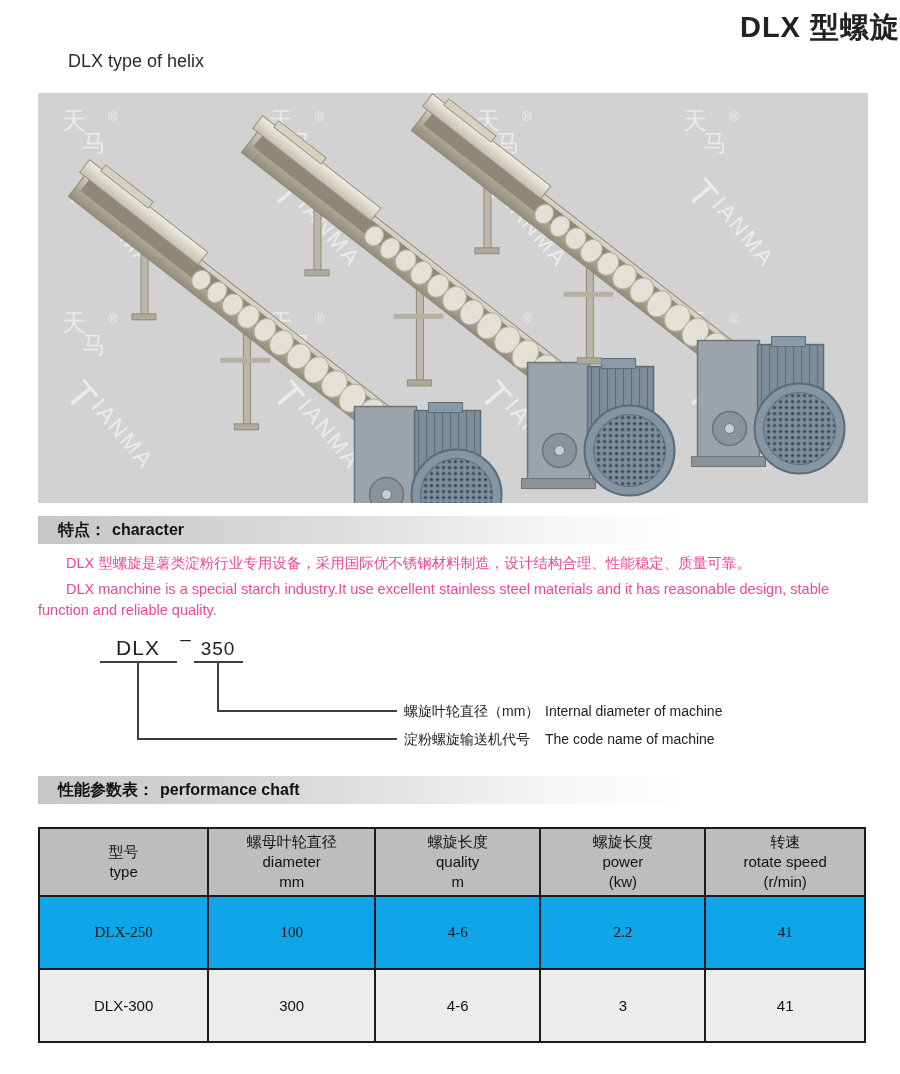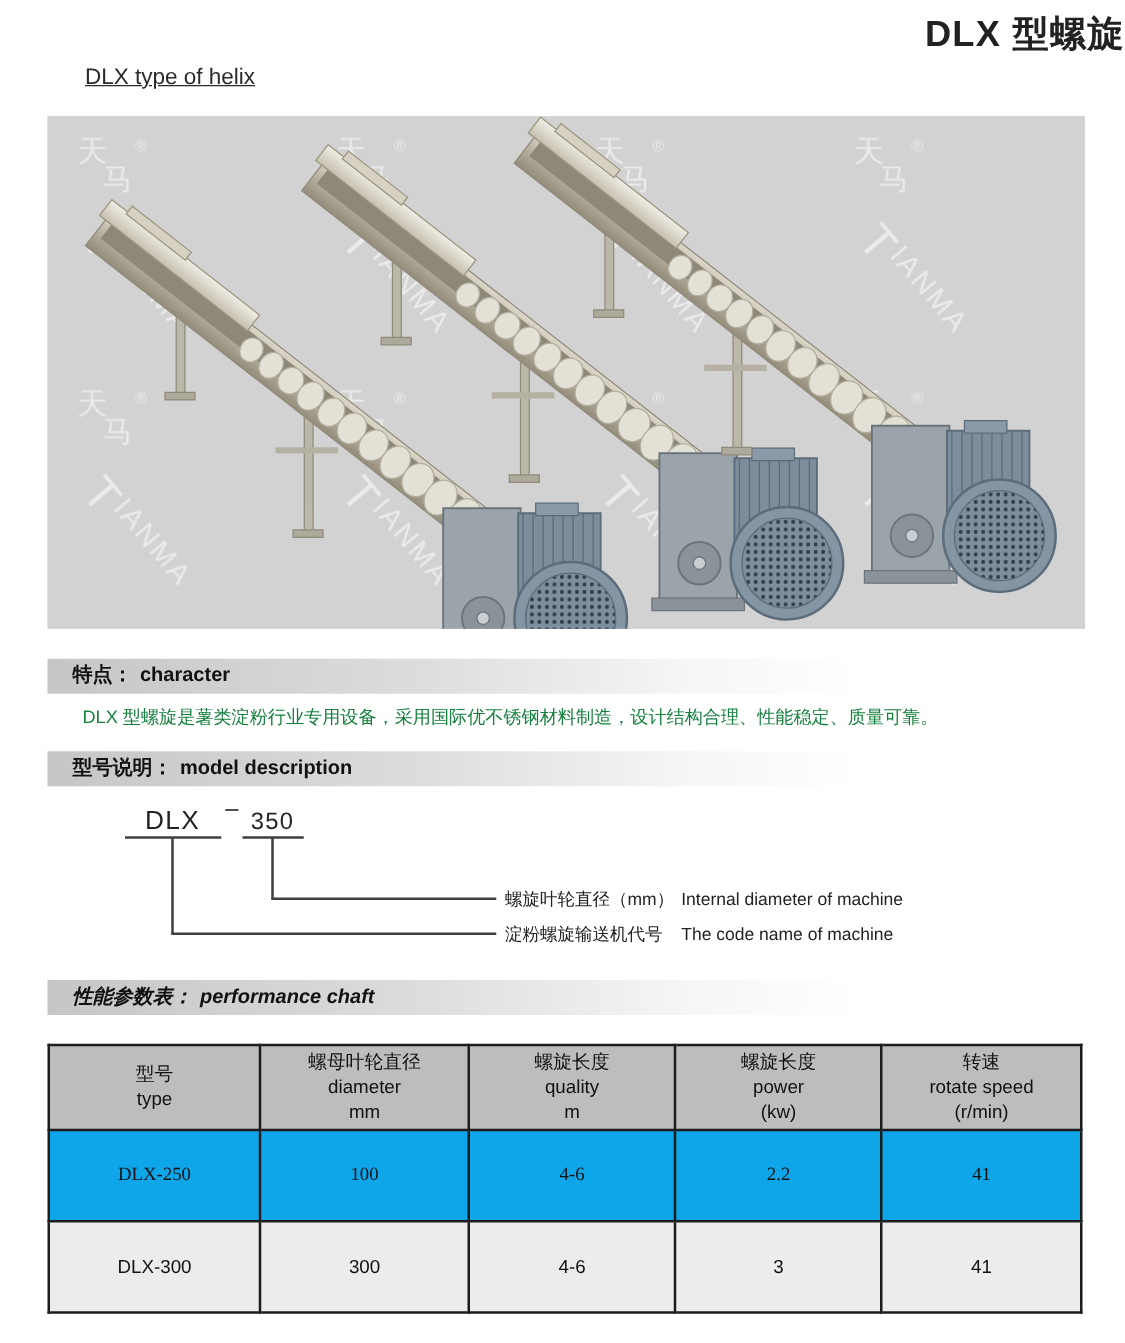--- a/index.html
+++ b/index.html
@@ -2,38 +2,38 @@
 <html><head>
 <meta charset="utf-8">
 <style>
   html,body{margin:0;padding:0;background:#ffffff;}
   body{width:900px;font-family:"Liberation Sans", sans-serif;color:#1a1a1a;}
   .page{width:900px;min-height:1074px;background:#fff;overflow:hidden;}
 
   
   .titleblock{margin:8px 0 0 68px;}
   .title{font-size:29px;font-weight:bold;letter-spacing:1px;color:#222;text-align:right;}
-  .subtitle{font-size:18px;color:#2b2b2b;margin-top:3px;text-decoration:underline;}
+  .subtitle{font-size:18px;color:#2b2b2b;margin-top:3px;}
 
   
   .photo{width:830px;height:410px;margin:21px 32px 0 38px;background:#d2d2d2;}
   .photo svg{display:block;}
 
   
   .bar{height:28px;line-height:28px;width:830px;margin-left:38px;
        background:linear-gradient(to right,#c6c6c6 0%,#dcdcdc 35%,#f6f6f6 62%,#ffffff 78%);
        padding-left:20px;box-sizing:border-box;font-size:16px;color:#111;}
   .bar-cn{font-weight:bold;}
   .bar-en{margin-left:6px;font-weight:bold;}
-  .bar1{margin-top:24px;}
+  .bar1{margin-top:13px;}
   .bar2{margin-top:16px;}
-  .bar3{margin-top:10px;font-style:italic;}
-
-  
-  .para{margin:9px 38px 0 38px;font-size:14.5px;line-height:1.45;color:#15803d;}
+  .bar3{margin-top:10px;}
+
+  
+  .para{margin:9px 38px 0 38px;font-size:14.5px;line-height:1.45;color:#ec4899;}
   .para-cn{text-indent:28px;}
   .para-en{text-indent:28px;margin-top:5px;}
 
   
   .diagram{display:block;margin:0;}
   .diagram text{fill:#222;}
   .diagram .code-text{font-size:21px;letter-spacing:1px;}
   .diagram .num-text{font-size:19px;letter-spacing:1px;}
   .diagram .lbl{font-size:14px;}
   .diagram line{stroke:#3f3f3f;stroke-width:2;}
@@ -156,24 +156,22 @@
       <g>
           <use href="#conveyor" transform="translate(398,6) rotate(38)"></use>
         </g>
     </svg>
   </div>
 
   <div class="bar bar1">
     <span class="bar-cn">特点：</span><span class="bar-en">character</span>
   </div>
   <p class="para para-cn">DLX 型螺旋是薯类淀粉行业专用设备，采用国际优不锈钢材料制造，设计结构合理、性能稳定、质量可靠。</p>
-
-  <div class="bar bar2">
-    <span class="bar-cn">型号说明：</span><span class="bar-en">model description</span>
-  </div>
+  <p class="para para-en">DLX manchine  is a special starch industry.It use excellent stainless steel materials and it has  reasonable design, stable function and reliable quality.</p>
+
 
   <svg class="diagram" width="900" height="145" viewBox="0 0 900 145">
     <text class="code-text" x="138" y="34" text-anchor="middle">DLX</text>
     <text class="num-text" x="186" y="24" text-anchor="middle">–</text>
     <text class="num-text" x="218" y="34" text-anchor="middle">350</text>
     <line x1="100" y1="41" x2="177" y2="41"></line>
     <line x1="194" y1="41" x2="243" y2="41"></line>
 
     <line x1="218" y1="41" x2="218" y2="90"></line>
     <line x1="217" y1="90" x2="397" y2="90"></line>

